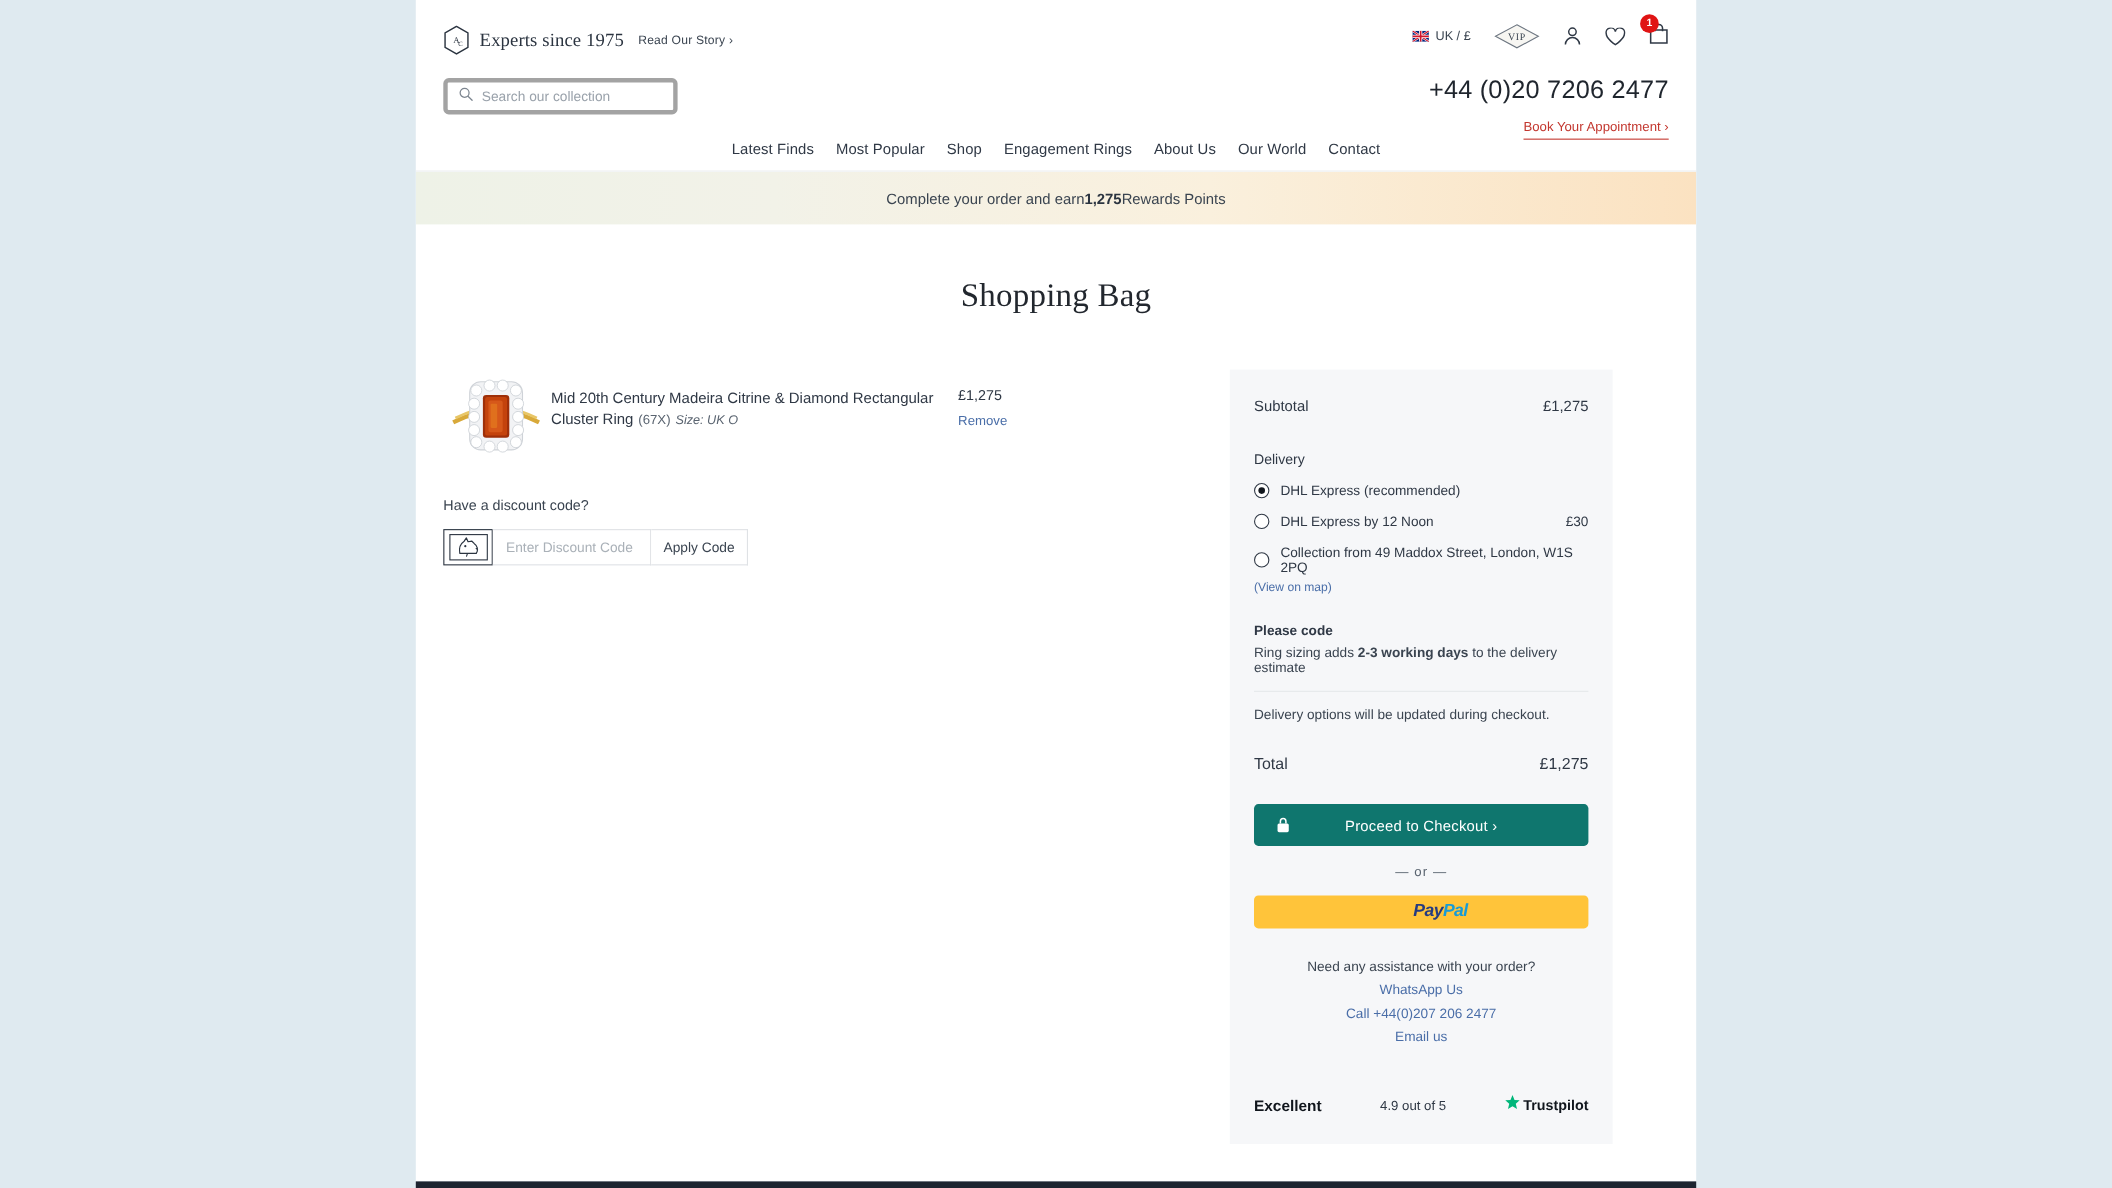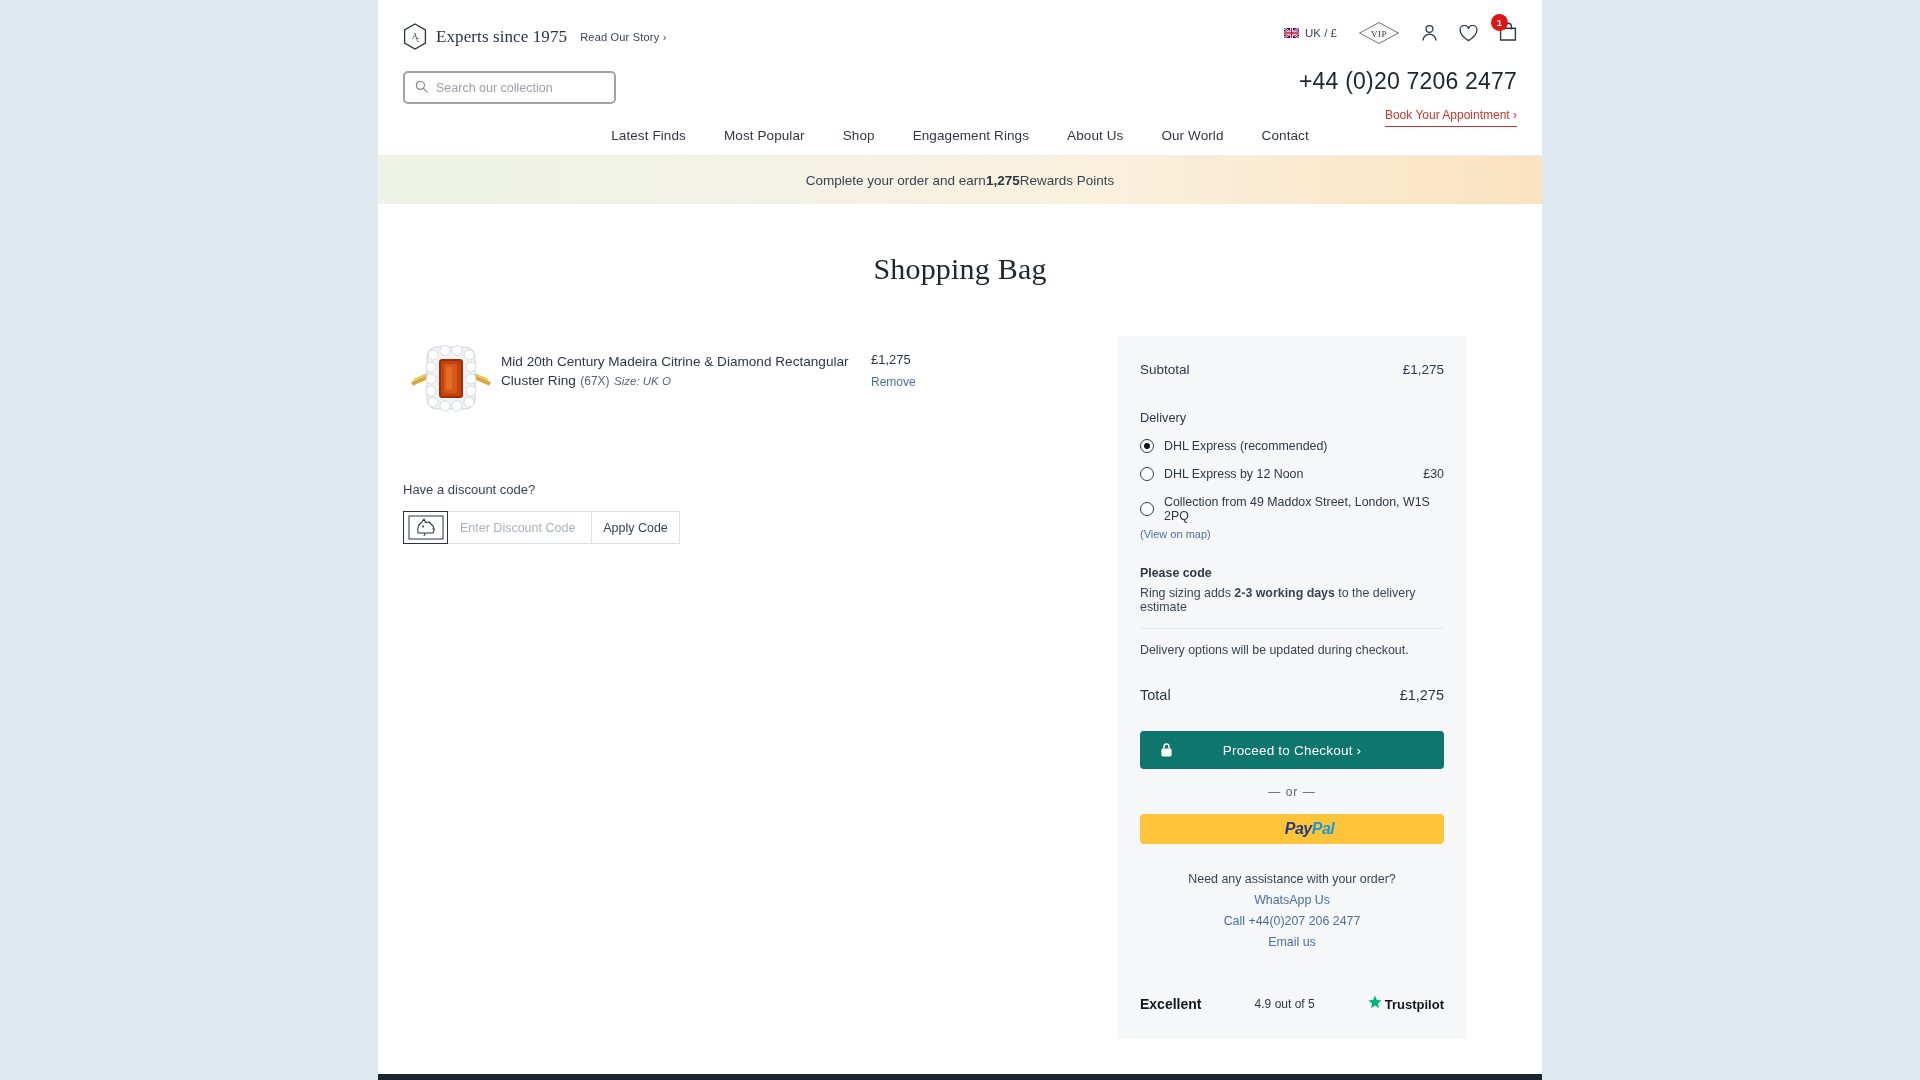--- a/index.html
+++ b/index.html
@@ -55,21 +55,21 @@
     font-size: 11px;
     color: #3a4450;
     margin-left: 4px;
     letter-spacing: 0.2px;
     cursor: pointer;
   }
   .search-wrap {
     position: absolute;
     left: 25px; top: 71px;
     width: 213px; height: 33px;
-    border: 2px solid #a3a3a3;
+    border: 4px solid #a3a3a3;
     border-radius: 5px;
     display: flex; align-items: center;
     padding: 0 10px;
     gap: 8px;
     background: #fff;
   }
   .search-wrap svg { flex: 0 0 auto; }
   .search-input {
     border: none; outline: none;
     font-family: "Liberation Sans", sans-serif;
@@ -131,21 +131,21 @@
     padding-bottom: 4px;
     cursor: pointer;
   }
 
   .nav {
     position: absolute;
     left: 0; bottom: 0;
     width: 100%;
     height: 40px;
     display: flex; align-items: center; justify-content: center;
-    gap: 38px;
+    gap: 20px;
     border-bottom: 1px solid #eceef0;
   }
   .nav-item {
     font-size: 13.5px;
     color: #2f3845;
     cursor: pointer;
     letter-spacing: 0.1px;
   }
 
   
@@ -207,21 +207,21 @@
   .product-price { font-size: 13px; color: #2f3845; }
   .remove-link {
     display: block;
     margin-top: 8px;
     font-size: 12px;
     color: #4a6ea8;
     cursor: pointer;
   }
 
   
-  .discount-block { margin-top: 58px; }
+  .discount-block { margin-top: 28px; }
   .discount-label { font-size: 13px; color: #3a4450; margin-bottom: 14px; }
   .discount-row { display: flex; align-items: stretch; height: 33px; }
   .discount-badge {
     width: 45px; height: 33px;
     border: 1px solid #2b3440;
     display: flex; align-items: center; justify-content: center;
     background: #fff;
     flex: 0 0 auto;
   }
   .discount-input {

